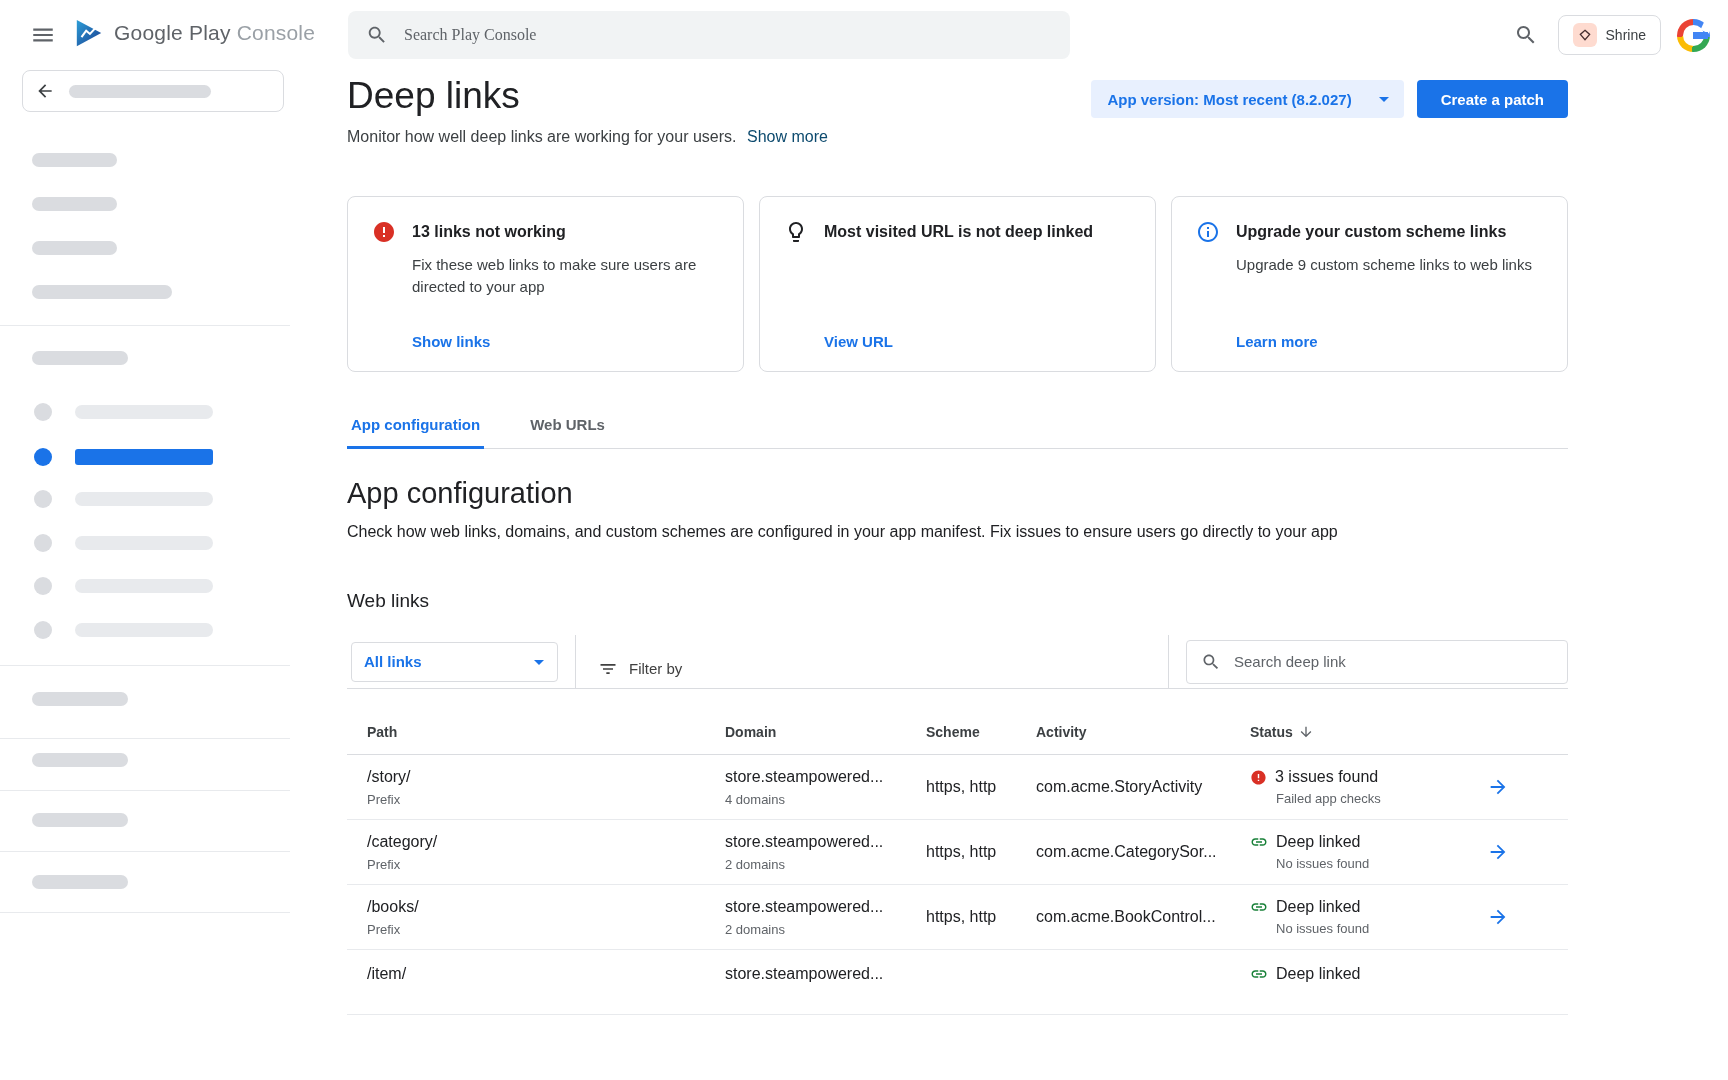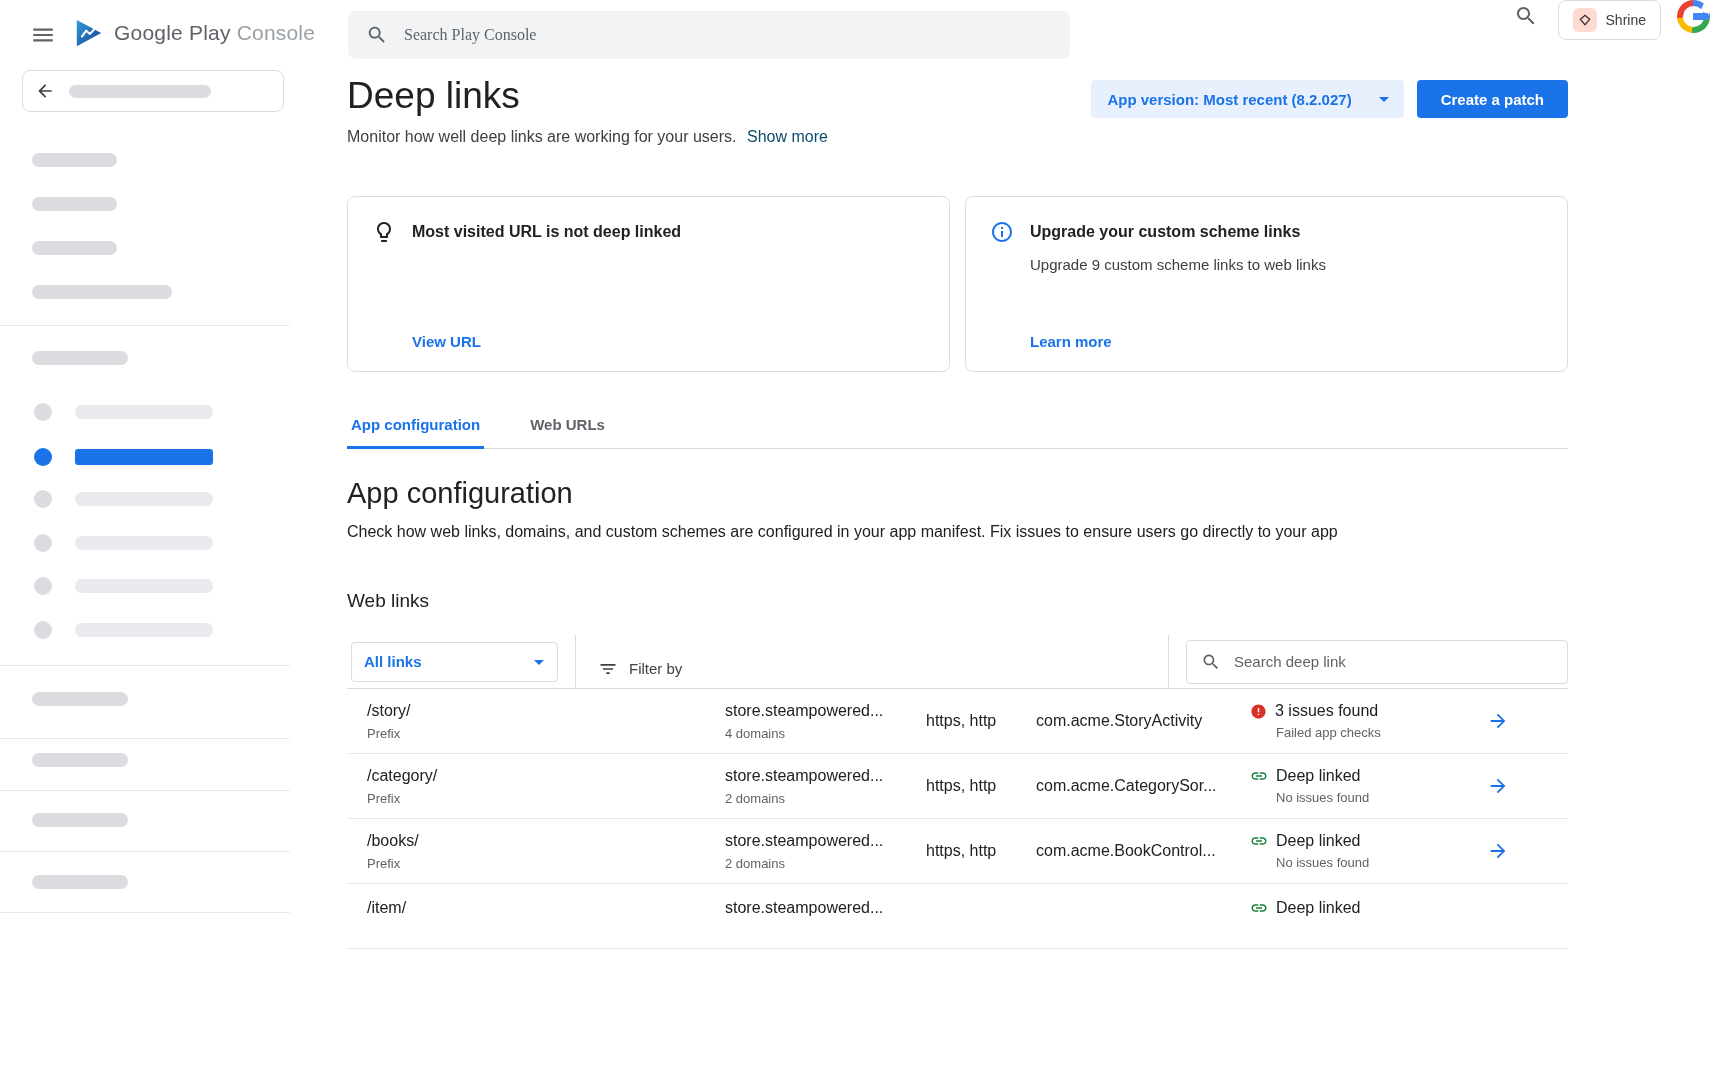--- a/index.html
+++ b/index.html
@@ -14,21 +14,21 @@
   .topbar { position:absolute; top:0; left:0; width:100%; height:70px; background:#fff; }
   .hamburger { position:absolute; left:30px; top:22px; width:26px; height:26px; border:none; background:none; padding:0; cursor:pointer; color:#5f6368; }
   .logo { position:absolute; left:74px; top:18px; display:flex; align-items:center; gap:10px; }
   .logo-text { font-size:21px; letter-spacing:.2px; white-space:nowrap; }
   .logo-text .lt1 { color:#5f6368; }
   .logo-text .lt2 { color:#9aa0a6; }
   .global-search { position:absolute; left:348px; top:11px; width:722px; height:48px; background:#f1f3f4; border-radius:8px; display:flex; align-items:center; gap:14px; padding:0 18px; }
   .global-search svg { flex:none; color:#5f6368; }
   .global-search input { flex:1; border:none; outline:none; background:transparent; font-size:16px; font-family:Liberation Serif, serif; color:#0369a1; }
   .global-search input::placeholder { color:#5f6368; }
-  .topbar-right { position:absolute; right:18px; top:0; height:70px; display:flex; align-items:flex-start; gap:16px; }
+  .topbar-right { position:absolute; right:18px; top:0; height:70px; display:flex; align-items:center; gap:16px; }
   .icon-btn { border:none; background:none; padding:4px; cursor:pointer; color:#5f6368; display:flex; }
   .app-chip { height:40px; border:1px solid #dadce0; border-radius:8px; background:#fff; display:flex; align-items:center; gap:9px; padding:0 14px; font-size:14px; color:#3c4043; font-family:inherit; cursor:pointer; }
   .app-chip-icon { width:24px; height:24px; border-radius:6px; background:#fedbd0; display:flex; align-items:center; justify-content:center; }
   .g-logo { position:relative; width:33px; height:33px; cursor:pointer; }
   .g-ring { position:absolute; inset:0; border-radius:50%; background:conic-gradient(from 0deg, #4285f4 0 95deg, #34a853 95deg 185deg, #fbbc05 185deg 265deg, #ea4335 265deg 360deg); }
   .g-hole { position:absolute; inset:6px; background:#fff; border-radius:50%; }
   .g-gap { position:absolute; right:-1px; top:4px; width:9px; height:9px; background:#fff; transform:rotate(25deg); }
   .g-bar { position:absolute; right:2px; top:13px; width:15px; height:7px; background:#4285f4; }
 
   
@@ -226,20 +226,30 @@
                 <path d="M7 10l5 5 5-5z"></path>
               </svg>
           </button>
           <button class="primary-btn">Create a patch</button>
         </div>
       </div>
 
       <div class="cards">
         <div class="card">
           <div class="card-head">
+            <svg class="card-icon red" viewBox="0 0 24 24" fill="currentColor">
+                <path d="M12 2C6.48 2 2 6.48 2 12s4.48 10 10 10 10-4.48 10-10S17.52 2 12 2zm1 15h-2v-2h2v2zm0-4h-2V7h2v6z"></path>
+              </svg>
+            <span class="card-title">13 links not working</span>
+          </div>
+          <div class="card-body">Fix these web links to make sure users are directed to your app</div>
+          <span class="card-action">Show links</span>
+        </div>
+        <div class="card">
+          <div class="card-head">
             <svg class="card-icon dark" viewBox="0 0 24 24" fill="currentColor">
                 <path d="M9 21c0 .55.45 1 1 1h4c.55 0 1-.45 1-1v-1H9v1zm3-19C8.14 2 5 5.14 5 9c0 2.38 1.19 4.47 3 5.74V17c0 .55.45 1 1 1h6c.55 0 1-.45 1-1v-2.26c1.81-1.27 3-3.36 3-5.74 0-3.86-3.14-7-7-7zm2.85 11.1l-.85.6V16h-4v-2.3l-.85-.6C7.8 12.16 7 10.63 7 9c0-2.76 2.24-5 5-5s5 2.24 5 5c0 1.63-.8 3.16-2.15 4.1z"></path>
               </svg>
             <span class="card-title">Most visited URL is not deep linked</span>
           </div>
           <span class="card-action">View URL</span>
         </div>
         <div class="card">
           <div class="card-head">
             <svg class="card-icon blue" viewBox="0 0 24 24" fill="currentColor">
@@ -279,20 +289,32 @@
         <div class="vdiv v2"></div>
         <div class="deep-search">
           <svg width="20" height="20" viewBox="0 0 24 24" fill="currentColor">
               <path d="M15.5 14h-.79l-.28-.27C15.41 12.59 16 11.11 16 9.5 16 5.91 13.09 3 9.5 3S3 5.91 3 9.5 5.91 16 9.5 16c1.61 0 3.09-.59 4.23-1.57l.27.28v.79l5 4.99L20.49 19l-4.99-5zm-6 0C7.01 14 5 11.99 5 9.5S7.01 5 9.5 5 14 7.01 14 9.5 11.99 14 9.5 14z"></path>
             </svg>
           <input type="text" placeholder="Search deep link" style="">
         </div>
       </div>
 
       <div class="table">
+        <div class="thead">
+          <div class="col-path">Path</div>
+          <div class="col-domain">Domain</div>
+          <div class="col-scheme">Scheme</div>
+          <div class="col-activity">Activity</div>
+          <div class="col-status head-status">
+            <span>Status</span>
+            <svg class="sort-icon" width="16" height="16" viewBox="0 0 24 24" fill="currentColor">
+                <path d="M20 12l-1.41-1.41L13 16.17V4h-2v12.17l-5.58-5.59L4 12l8 8 8-8z"></path>
+              </svg>
+          </div>
+        </div>
 
         <div class="trow">
           <div class="col-path">
             <div class="c-main">/story/</div>
             <div class="c-sub">Prefix</div>
           </div>
           <div class="col-domain">
             <div class="c-main">store.steampowered...</div>
             <div class="c-sub">4 domains</div>
           </div>

